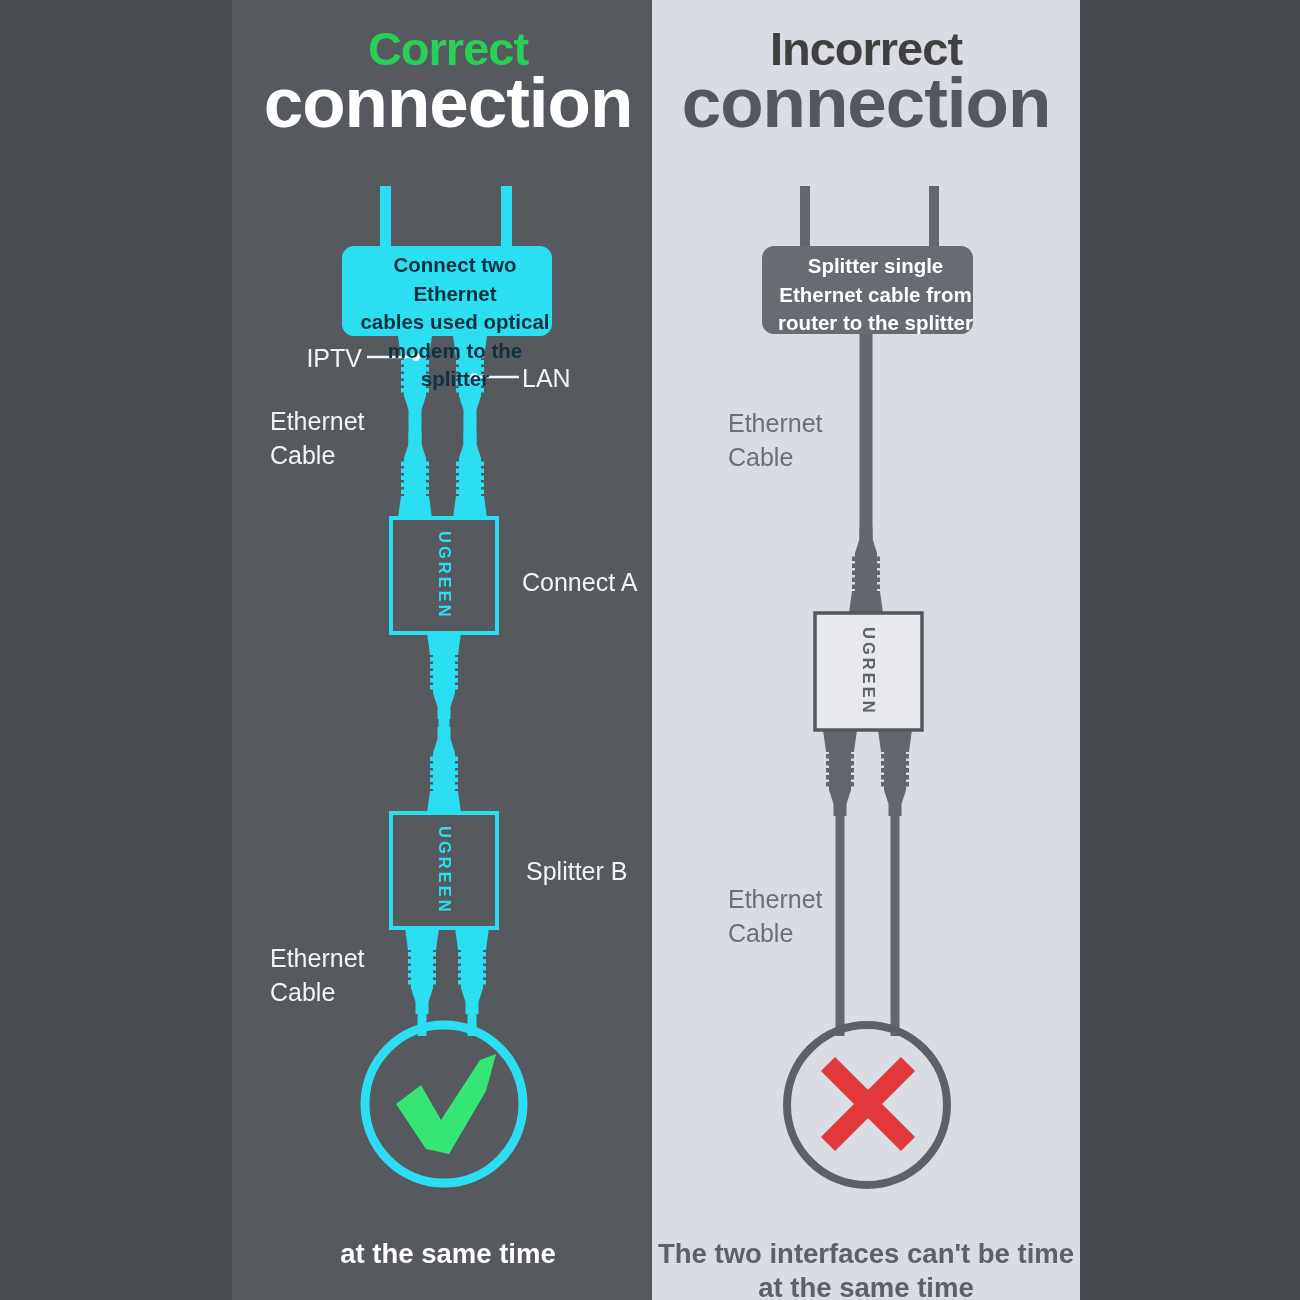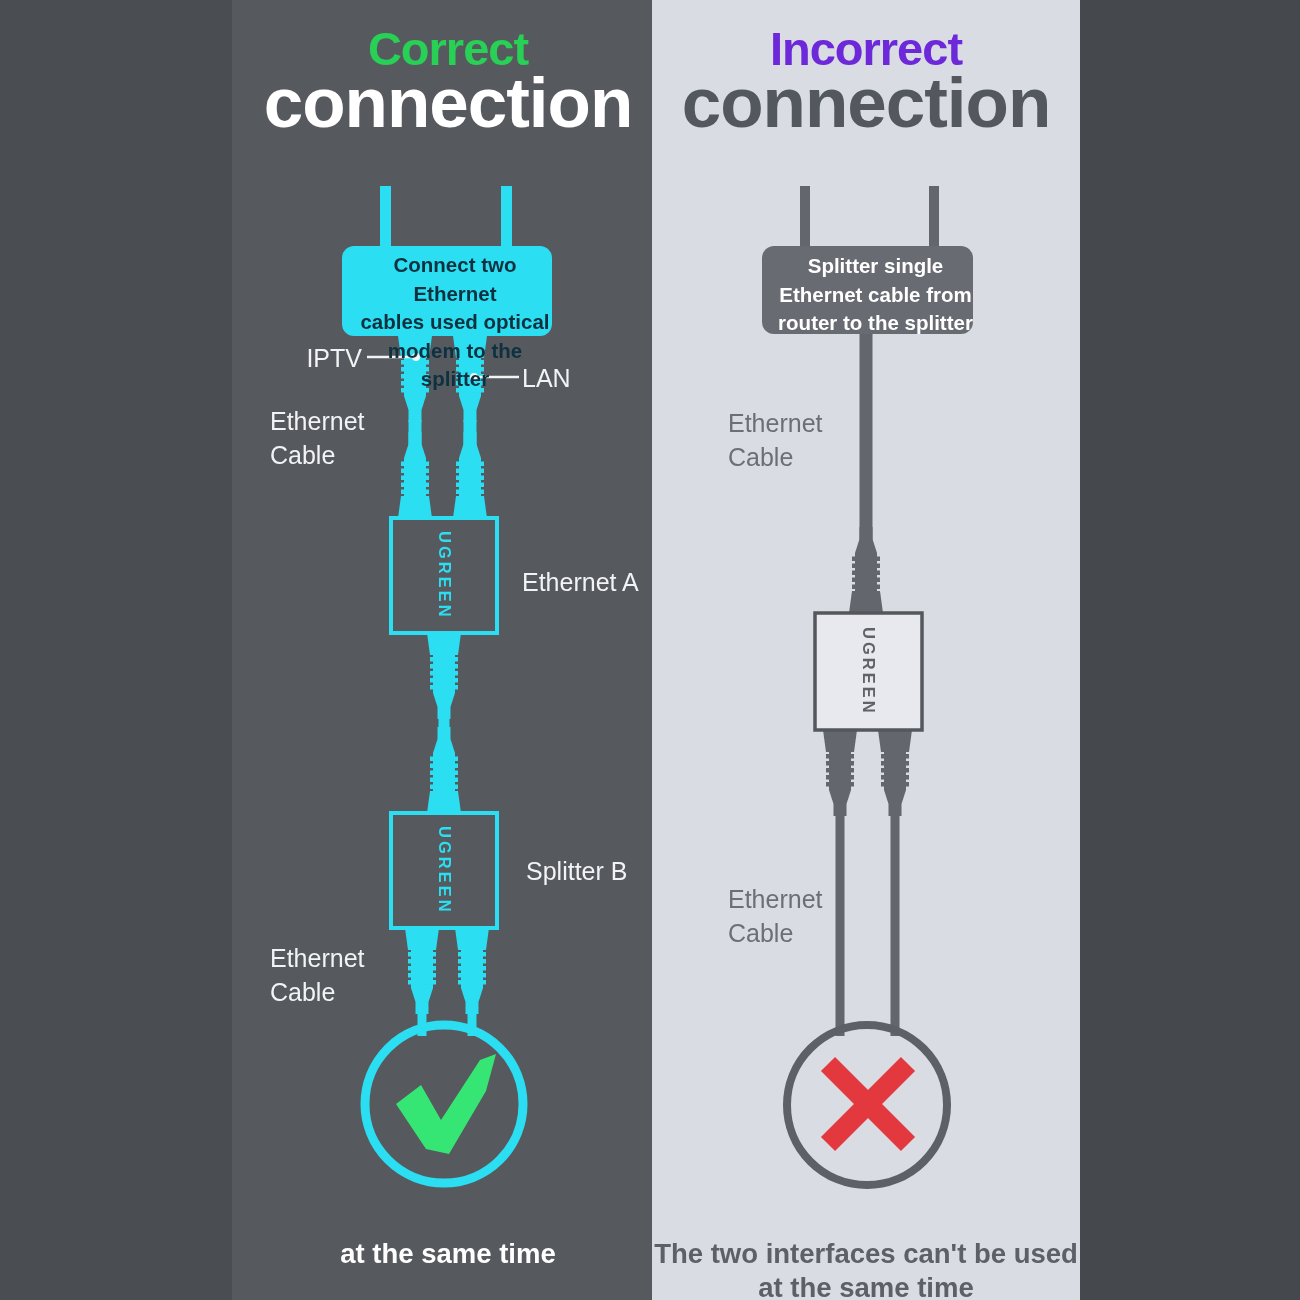--- a/index.html
+++ b/index.html
@@ -116,21 +116,21 @@
 
   <div class="lbl" style="left:38px;top:404px">
     <span class="ln">Ethernet</span>
     <span class="ln">Cable</span>
   </div>
 
   <div class="vtext" style="left:159px;top:518px;width:106px;height:115px">
     <span style="color:#2bdef2">UGREEN</span>
   </div>
   <div class="lbl" style="left:290px;top:565px">
-    <span class="ln">Ethernet A</span>
+    <span class="ln">Connect A</span>
   </div>
 
 
   <div class="vtext" style="left:159px;top:813px;width:106px;height:115px">
     <span style="color:#2bdef2">UGREEN</span>
   </div>
   <div class="lbl" style="left:294px;top:854px">
     <span class="ln">Splitter B</span>
   </div>
 
@@ -167,21 +167,21 @@
     <rect x="163" y="613" width="107" height="117" fill="#e7e9ee" stroke="#54575c" stroke-width="3.5"></rect>
 
     <circle cx="215" cy="1105" r="80" fill="none" stroke="#5d6167" stroke-width="8"></circle>
     <g stroke="#e2383e" stroke-width="20">
       <line x1="176" y1="1064" x2="256" y2="1144"></line>
       <line x1="256" y1="1064" x2="176" y2="1144"></line>
     </g>
   </svg>
 
   <h1 class="title">
-    <span class="accent" style="color:#6d28d9">Incorrect</span>
+    <span class="accent" style="color:#404040">Incorrect</span>
     <span class="rest">connection</span>
   </h1>
 
   <div class="boxnote" style="left:110px;top:252px;width:211px;color:#ffffff">
     <span class="ln">Splitter single</span>
     <span class="ln">Ethernet cable from</span>
     <span class="ln">router to the splitter</span>
   </div>
 
   <div class="lbl" style="left:76px;top:406px">
@@ -192,16 +192,16 @@
   <div class="vtext" style="left:163px;top:613px;width:107px;height:117px">
     <span style="color:#5f6369">UGREEN</span>
   </div>
 
   <div class="lbl" style="left:76px;top:882px">
     <span class="ln">Ethernet</span>
     <span class="ln">Cable</span>
   </div>
 
   <div class="footer">
-    <span class="ln">The two interfaces can't be used</span>
+    <span class="ln">The two interfaces can't be time</span>
     <span class="ln">at the same time</span>
   </div>
 </section>
 
 </body></html>

